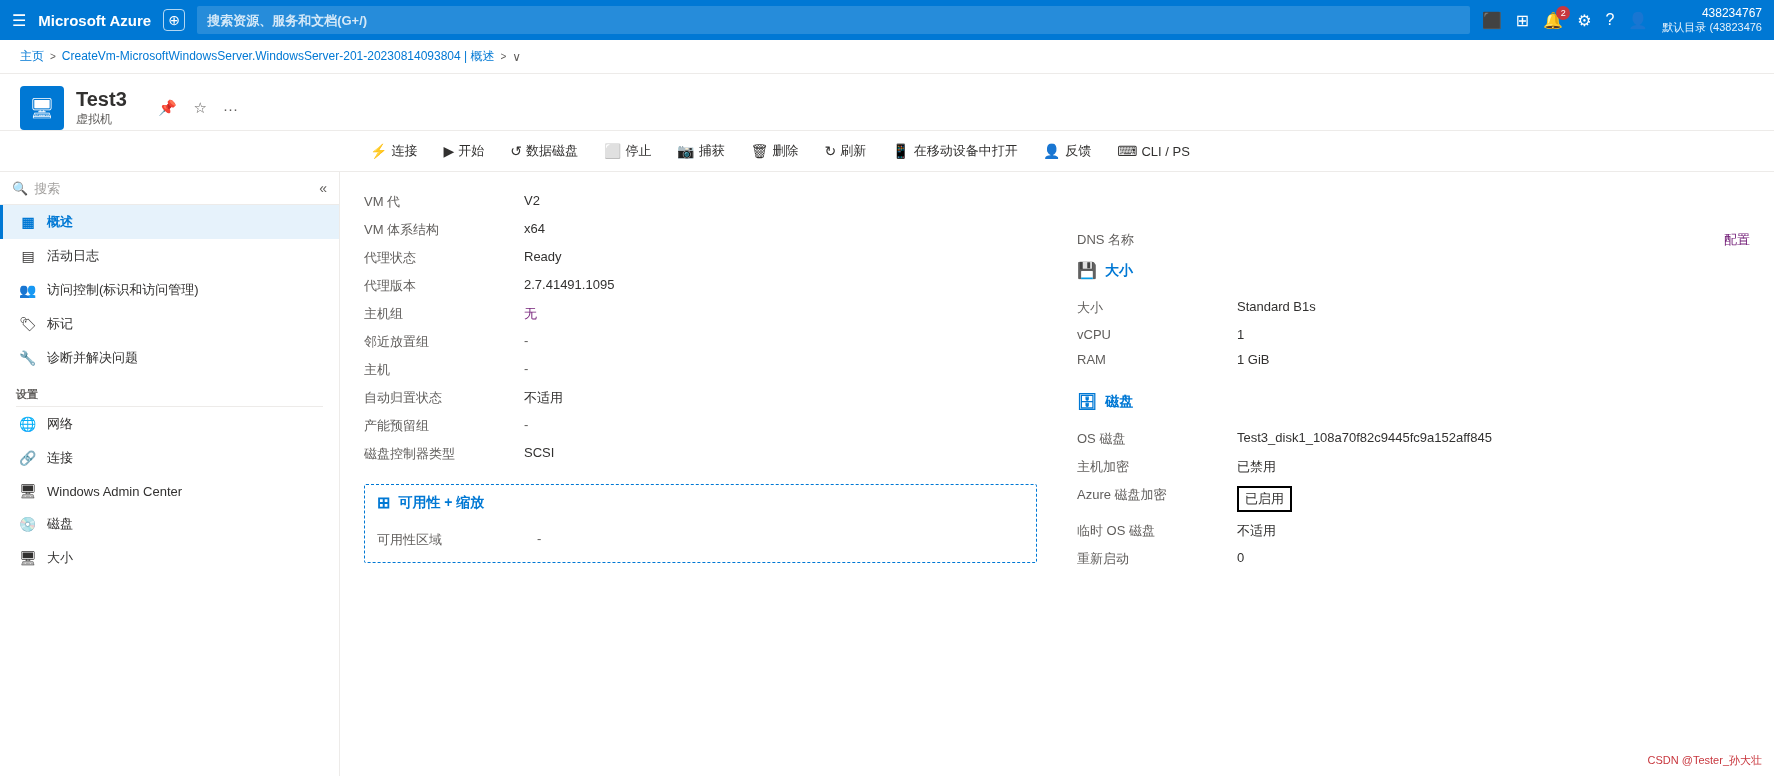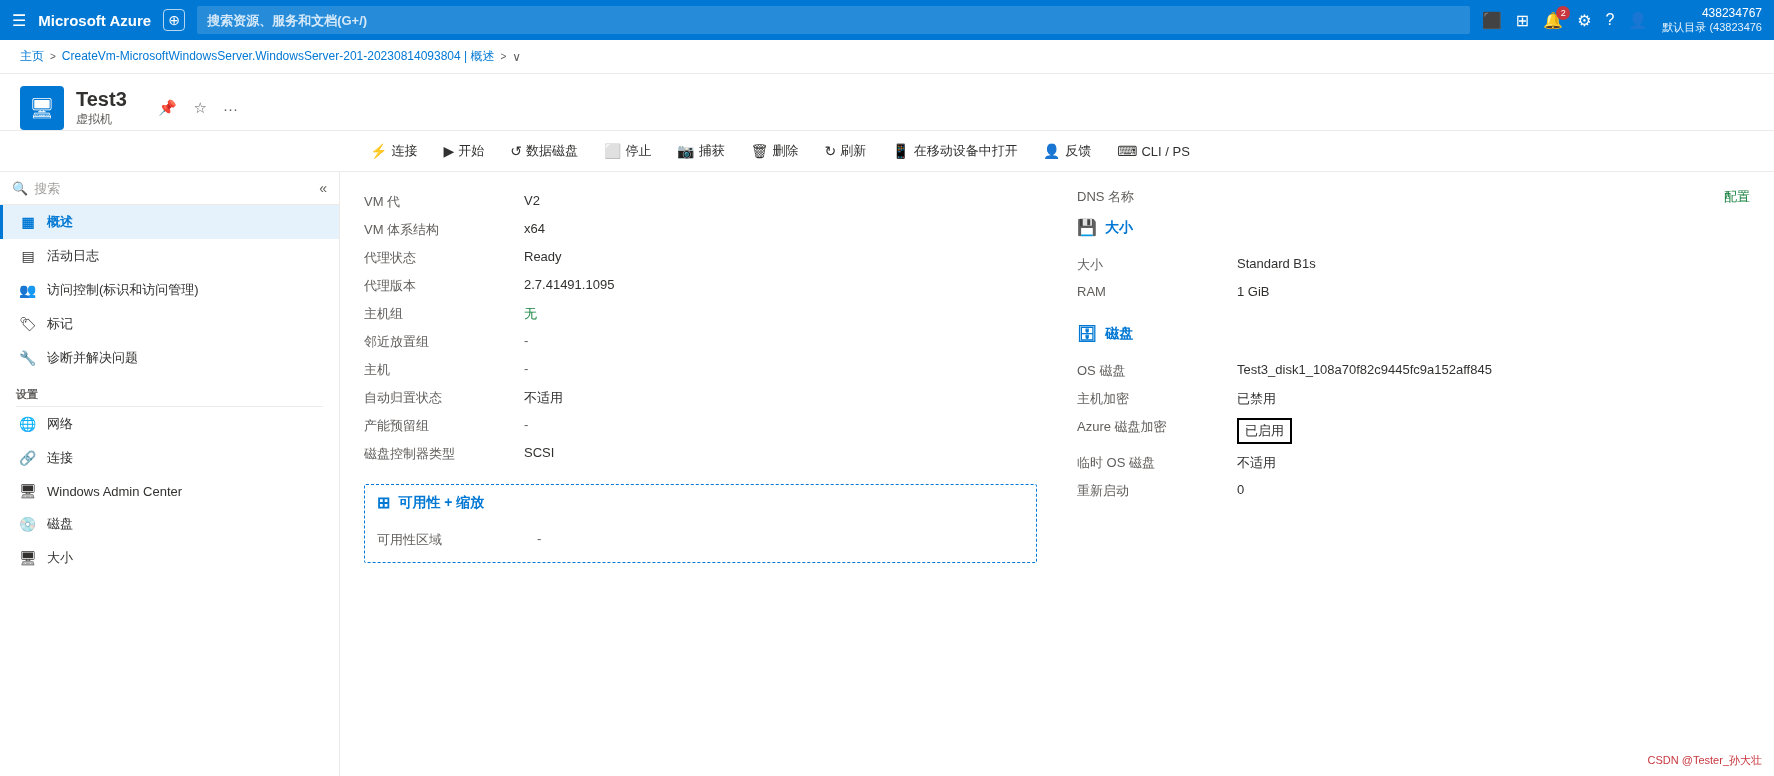--- a/index.html
+++ b/index.html
@@ -196,21 +196,21 @@
       padding: 5px 8px 5px 0;
       font-size: 13px;
       vertical-align: top;
     }
     .info-table tr td:first-child {
       color: #605e5c;
       width: 160px;
       white-space: nowrap;
     }
     .info-table tr td:last-child { color: #323130; }
-    .link-text { color: #15803d; cursor: pointer; text-decoration: none; }
+    .link-text { color: #701a75; cursor: pointer; text-decoration: none; margin-top: 43px; }
     .dash-text { color: #605e5c; }
 
     
     .highlight-row {
       border: 2px solid #000000;
       display: inline-block;
       padding: 2px 6px;
     }
     .enabled-text { color: #323130; }
 
@@ -459,20 +459,24 @@
             <span class="section-header-icon">💾</span>
             <span>大小</span>
           </div>
           <table class="info-table">
             <tbody id="size-table-body">
                 <tr>
                   <td>大小</td>
                   <td><span>Standard B1s</span></td>
                 </tr>
                 <tr>
+                  <td>vCPU</td>
+                  <td><span>1</span></td>
+                </tr>
+                <tr>
                   <td>RAM</td>
                   <td><span>1 GiB</span></td>
                 </tr>
               </tbody>
           </table>
         </div>
 
         <div class="section-block">
           <div class="section-header">
             <span class="section-header-icon">🗄</span>

